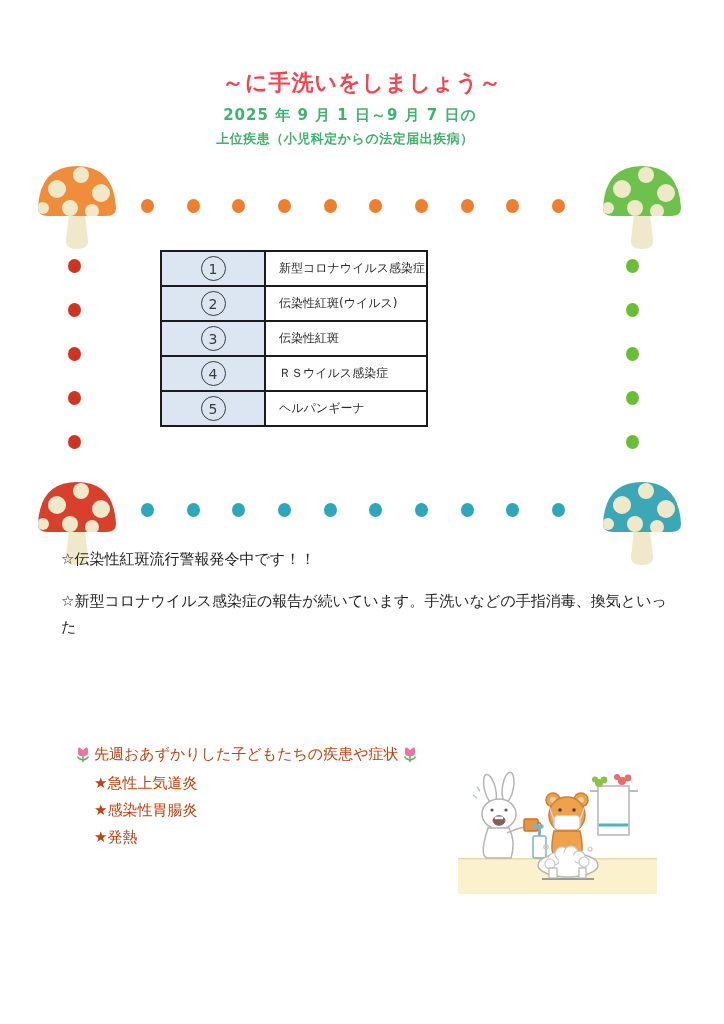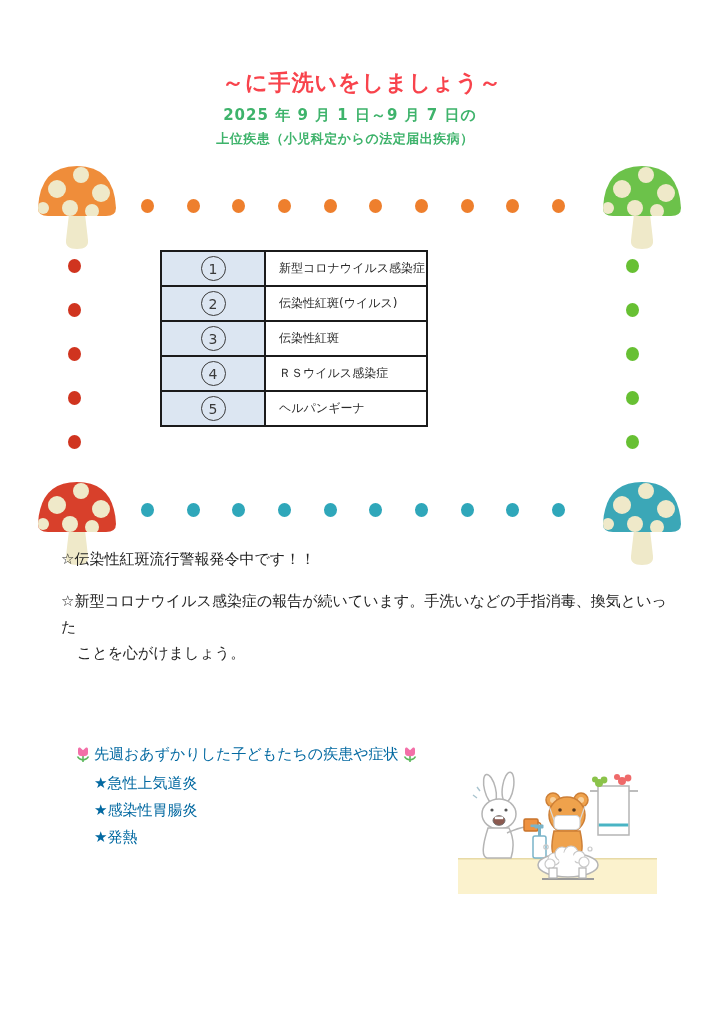--- a/index.html
+++ b/index.html
@@ -53,21 +53,21 @@
     width:23px;height:23px;border:1.6px solid #3a3a3a;border-radius:50%;
     font-size:14px;line-height:1;color:#3a3a3a;background:transparent;
   }
   
   .note{position:absolute;left:61px;width:620px;font-size:15px;line-height:26px;color:#242424;}
   .note-0{top:546px;}
   .note-1{top:588px;}
   .note-2{top:650px;}
   .note .cont{padding-left:16px;}
   
-  .summary{position:absolute;left:76px;top:742px;font-size:15px;color:#0369a1;}
+  .summary{position:absolute;left:76px;top:742px;font-size:15px;color:#c2410c;}
   .summary-heading{display:flex;align-items:center;gap:4px;line-height:24px;}
   .summary-items{margin-top:4px;}
   .summary-items .item{line-height:27px;padding-left:18px;}
   .tulip{width:14px;height:17px;flex:0 0 auto;}
   
   .illustration{position:absolute;left:450px;top:762px;width:215px;height:135px;}
 </style>
 </head>
 <body>
 
@@ -208,21 +208,20 @@
       <td class="name">ヘルパンギーナ</td>
     </tr>
   </tbody>
     </table>
 
   <div class="note note-0">
     <div>☆伝染性紅斑流行警報発令中です！！</div>
   </div>
   <div class="note note-1">
     <div>☆新型コロナウイルス感染症の報告が続いています。手洗いなどの手指消毒、換気といった</div>
-    <div class="cont">ことを心がけましょう。</div>
   </div>
 
   <div class="summary">
     <div class="summary-heading">
       <svg class="tulip" viewBox="0 0 14 17">
         <path d="M7,9 L7,16" stroke="#5cb85c" stroke-width="1.6" fill="none"></path>
         <path d="M7,14 Q3,13.5 1.5,10.5" stroke="#5cb85c" stroke-width="1.6" fill="none"></path>
         <path d="M7,14 Q11,13.5 12.5,10.5" stroke="#5cb85c" stroke-width="1.6" fill="none"></path>
         <path d="M2,7 L2,3.2 Q2,0.8 4,1.6 L7,4.2 L10,1.6 Q12,0.8 12,3.2 L12,7 Q12,10.2 7,10.2 Q2,10.2 2,7 Z" fill="#f36fa8"></path>
       </svg>

